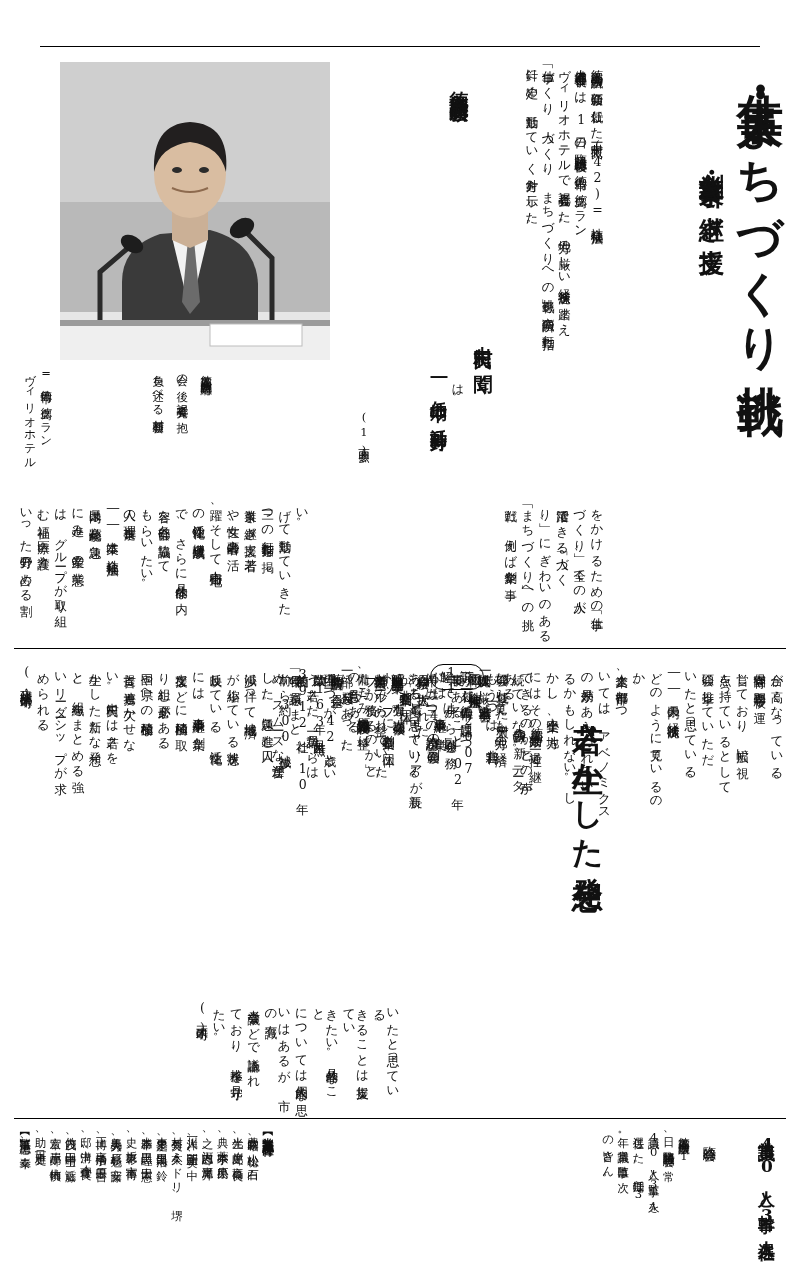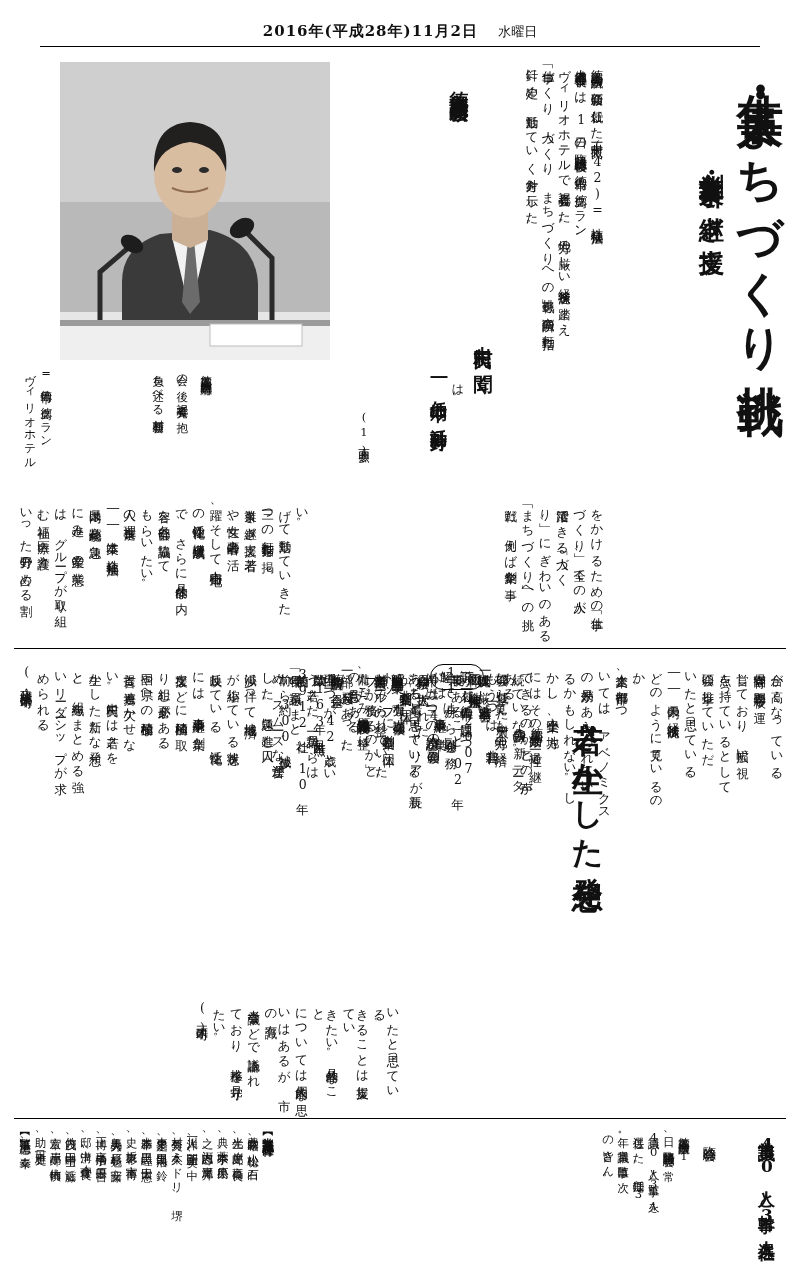--- a/index.html
+++ b/index.html
@@ -177,24 +177,20 @@
 
   .bracket {
     font-weight:bold;
   }
 </style>
 </head>
 <body>
 
 <div class="page">
 
-  <div class="datebar">
-    <span>2016年(平成28年)11月2日</span>
-    <span class="dow">水曜日</span>
-  </div>
   <div class="rule-top"></div>
 
   <div class="headline-wrap">
     <div class="v headline-sub">創業・事業引き継ぎ支援</div>
     <div class="v headline-main">仕事・人・まちづくり挑戦</div>
   </div>
 
   <div class="lead">
     <div class="v col">針に定め、活動していく方針を示した。</div>
     <div class="v col">「仕事づくり、人づくり、まちづくりへの挑戦」を商議所の行動指</div>

